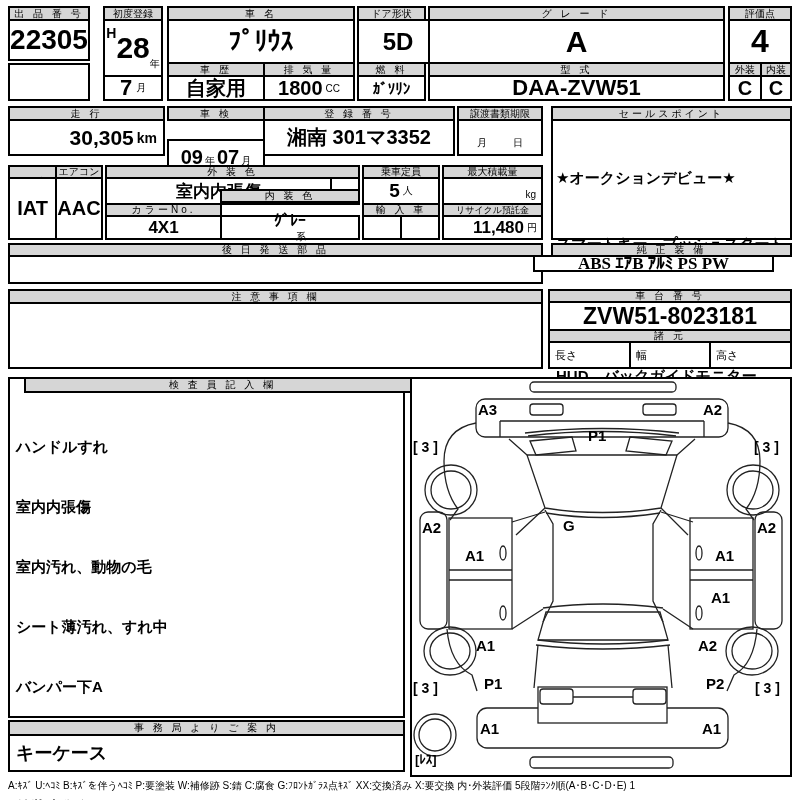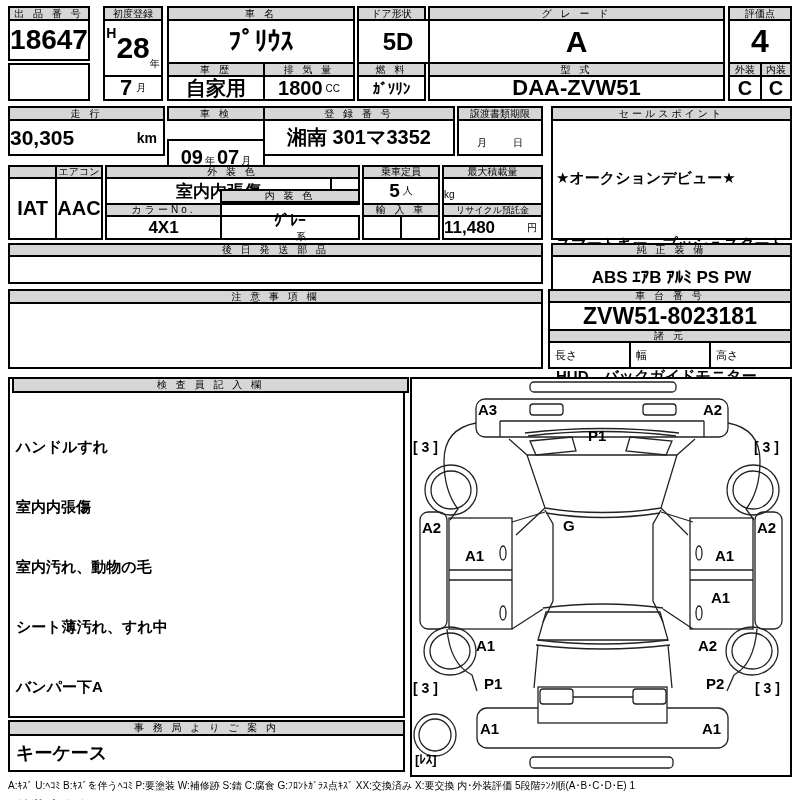--- a/index.html
+++ b/index.html
@@ -9,32 +9,32 @@
     overflow:hidden;
   }
   .h{position:absolute;box-sizing:border-box;border:2px solid #000;background:#d6d6d6;
      font-size:10px;display:flex;align-items:center;justify-content:center;letter-spacing:3px;white-space:nowrap;}
   .h0{letter-spacing:0;}
   .c{position:absolute;box-sizing:border-box;border:2px solid #000;background:#fff;
      display:flex;align-items:center;justify-content:center;white-space:nowrap;}
   .b{font-weight:bold;}
   .u{font-size:10px;font-weight:normal;margin-left:3px;}
   .left{justify-content:flex-start;}
-  .right{justify-content:space-between;gap:22px;}
+  .right{justify-content:flex-end;}
   .lines{position:absolute;font-weight:bold;font-size:15px;line-height:20px;white-space:pre;}
   .dlab{position:absolute;font-weight:bold;font-size:15px;white-space:nowrap;}
   .legend{position:absolute;font-size:10px;white-space:nowrap;}
   svg{position:absolute;left:0;top:0;}
   .dbox{position:absolute;box-sizing:border-box;border:2px solid #000;background:#fff;}
 </style>
 </head>
 <body>
 
 <div class="h" style="left:8px;top:6px;width:82px;height:15px;">出 品 番 号</div>
-<div class="c b" style="left:8px;top:19px;width:82px;height:42px;font-size:28px;">18647</div>
+<div class="c b" style="left:8px;top:19px;width:82px;height:42px;font-size:28px;">22305</div>
 <div class="c" style="left:8px;top:63px;width:82px;height:38px;"></div>
 
 <div class="h" style="left:103px;top:6px;width:60px;height:15px;letter-spacing:0;">初度登録</div>
 <div class="c" style="left:103px;top:19px;width:60px;height:58px;">
   <span class="b" style="font-size:14px;align-self:flex-start;margin-top:4px;">H</span>
     <span class="b" style="font-size:30px;">28</span>
     <span style="font-size:10px;align-self:flex-end;margin-bottom:4px;">年</span>
 </div>
 <div class="c" style="left:103px;top:75px;width:60px;height:26px;">
   <span class="b" style="font-size:22px;">7</span>
@@ -128,34 +128,34 @@
 </div>
 <div class="h h0" style="left:442px;top:203px;width:101px;height:14px;font-size:9px;">リサイクル預託金</div>
 <div class="c right" style="left:442px;top:215px;width:101px;height:25px;padding-right:4px;">
   <span class="b" style="font-size:17px;">11,480</span>
     <span class="u">円</span>
 </div>
 
 <div class="h" style="left:8px;top:243px;width:535px;height:14px;">後 日 発 送 部 品</div>
 <div class="c" style="left:8px;top:255px;width:535px;height:29px;"></div>
 <div class="h" style="left:551px;top:243px;width:241px;height:14px;">純 正 装 備</div>
-<div class="c b" style="left:551px;top:255px;width:241px;height:45px;font-size:17px;">ABS ｴｱB ｱﾙﾐ PS PW</div>
+<div class="c b" style="left:533px;top:255px;width:241px;height:17px;font-size:17px;font-family:Liberation Serif, serif;">ABS ｴｱB ｱﾙﾐ PS PW</div>
 
 <div class="h" style="left:8px;top:289px;width:535px;height:15px;">注 意 事 項 欄</div>
 <div class="c" style="left:8px;top:302px;width:535px;height:67px;"></div>
 
 <div class="h" style="left:548px;top:289px;width:244px;height:14px;">車 台 番 号</div>
 <div class="c b" style="left:548px;top:301px;width:244px;height:30px;font-size:23px;">ZVW51-8023181</div>
 <div class="h" style="left:548px;top:329px;width:244px;height:14px;">諸 元</div>
 <div class="c left" style="left:548px;top:341px;width:83px;height:28px;padding-left:5px;font-size:11px;">長さ</div>
 <div class="c left" style="left:629px;top:341px;width:82px;height:28px;padding-left:5px;font-size:11px;">幅</div>
 <div class="c left" style="left:709px;top:341px;width:83px;height:28px;padding-left:5px;font-size:11px;">高さ</div>
 
 <div class="dbox" style="left:8px;top:377px;width:397px;height:341px;"></div>
-<div class="h" style="left:12px;top:377px;width:397px;height:16px;">検 査 員 記 入 欄</div>
+<div class="h" style="left:24px;top:377px;width:397px;height:16px;">検 査 員 記 入 欄</div>
 <div class="lines" style="left:16px;top:397px;line-height:20px;">
   <div>ハンドルすれ</div>
   <div>室内内張傷</div>
   <div>室内汚れ、動物の毛</div>
   <div>シート薄汚れ、すれ中</div>
   <div>バンパー下A</div>
   <div>ミラー A</div>
   <div>外装小傷有り</div>
   
 </div>

